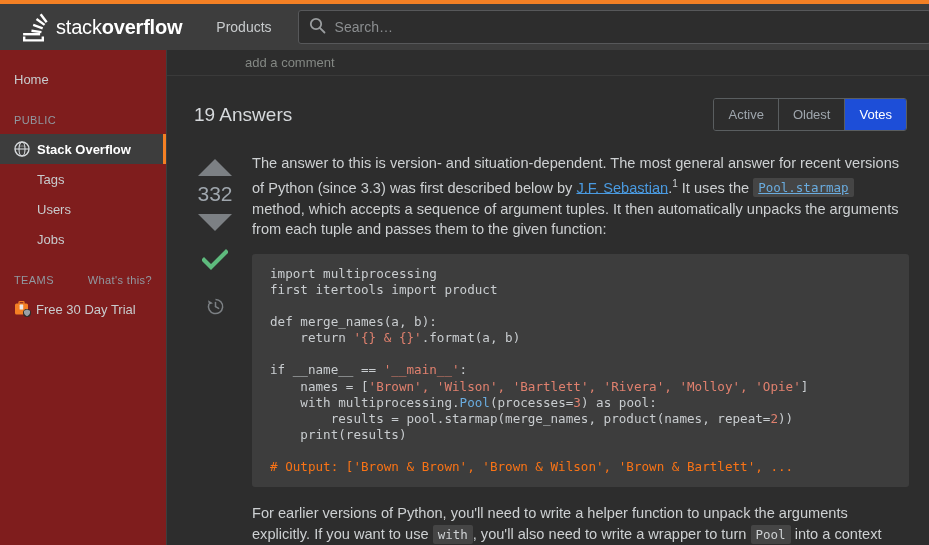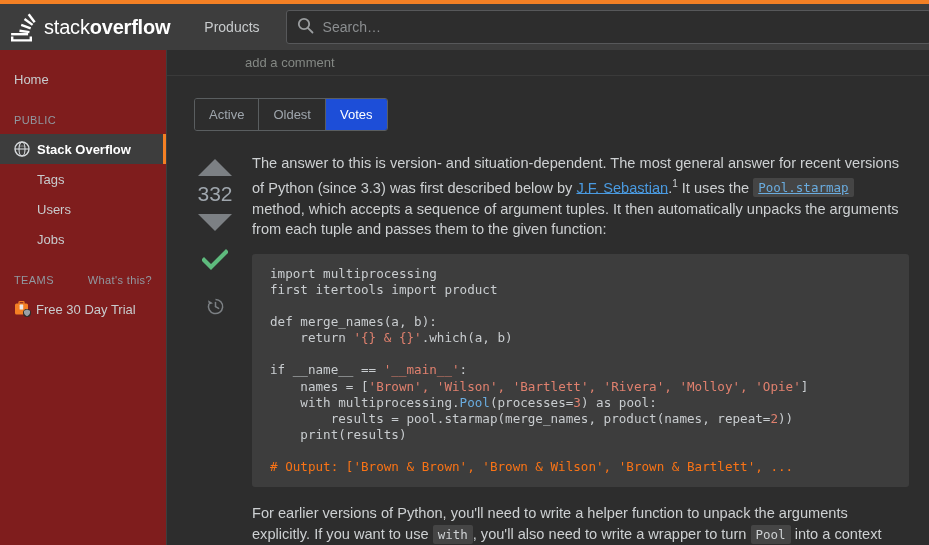--- a/index.html
+++ b/index.html
@@ -18,21 +18,21 @@
   }
 
   
   .header {
     position: absolute; top: 4px; left: 0; width: 929px; height: 46px;
     background: #3d3d3d;
     display: flex; align-items: center;
   }
   .logo-wrap {
     display: flex; align-items: center; gap: 8px;
-    padding: 0 16px 0 10px; height: 100%;
+    padding: 0 16px 0 22px; height: 100%;
   }
   .logo-mark { width: 26px; height: 30px; flex: 0 0 auto; }
   .logo-text {
     font-size: 20px; color: #ffffff; letter-spacing: -0.2px;
     white-space: nowrap;
   }
   .logo-text .light { font-weight: 400; }
   .logo-text .bold { font-weight: 700; }
 
   .nav-products {
@@ -242,20 +242,21 @@
     </div>
   </div>
 
   <div class="main">
 
     <div class="comment-strip">
       <span class="comment-link">add a comment</span>
     </div>
 
     <div class="answers-head">
+      <div class="answers-title">19 Answers</div>
       <div class="sort-tabs">
         <div class="sort-tab">Active</div>
         <div class="sort-tab">Oldest</div>
         <div class="sort-tab selected">Votes</div>
       </div>
     </div>
 
     <div class="answer">
 
       <div class="votecell">
@@ -278,21 +279,21 @@
       </div>
 
       <div class="answer-body">
 
         <p class="para"><span>The answer to this is version- and situation-dependent. The most general answer for recent versions of Python (since 3.3) was first described below by </span><a href="#">J.F. Sebastian</a><span>.</span><sup>1</sup><span> It uses the </span><code class="inline link">Pool.starmap</code><span> method, which accepts a sequence of argument tuples. It then automatically unpacks the arguments from each tuple and passes them to the given function:</span></p>
 
         <div class="codeblock"><span>import multiprocessing</span>
 <span>first itertools import product</span>
 
 <span>def merge_names(a, b):</span>
-<span>    return </span><span class="str">'{} &amp; {}'</span><span>.which(a, b)</span>
+<span>    return </span><span class="str">'{} &amp; {}'</span><span>.format(a, b)</span>
 
 <span>if __name__ == </span><span class="str">'__main__'</span><span>:</span>
 <span>    names = [</span><span class="str">'Brown', 'Wilson', 'Bartlett', 'Rivera', 'Molloy', 'Opie'</span><span>]</span>
 <span>    with multiprocessing.</span><span class="cls">Pool</span><span>(processes=</span><span class="num">3</span><span>) as pool:</span>
 <span>        results = pool.starmap(merge_names, product(names, repeat=</span><span class="num">2</span><span>))</span>
 <span>    print(results)</span>
 
 <span class="cmt"># Output: ['Brown &amp; Brown', 'Brown &amp; Wilson', 'Brown &amp; Bartlett', ...</span></div>
 
         <p class="para after-code"><span>For earlier versions of Python, you'll need to write a helper function to unpack the arguments explicitly. If you want to use </span><code class="inline">with</code><span>, you'll also need to write a wrapper to turn </span><code class="inline">Pool</code><span> into a context manager. (Thanks to </span></p>

